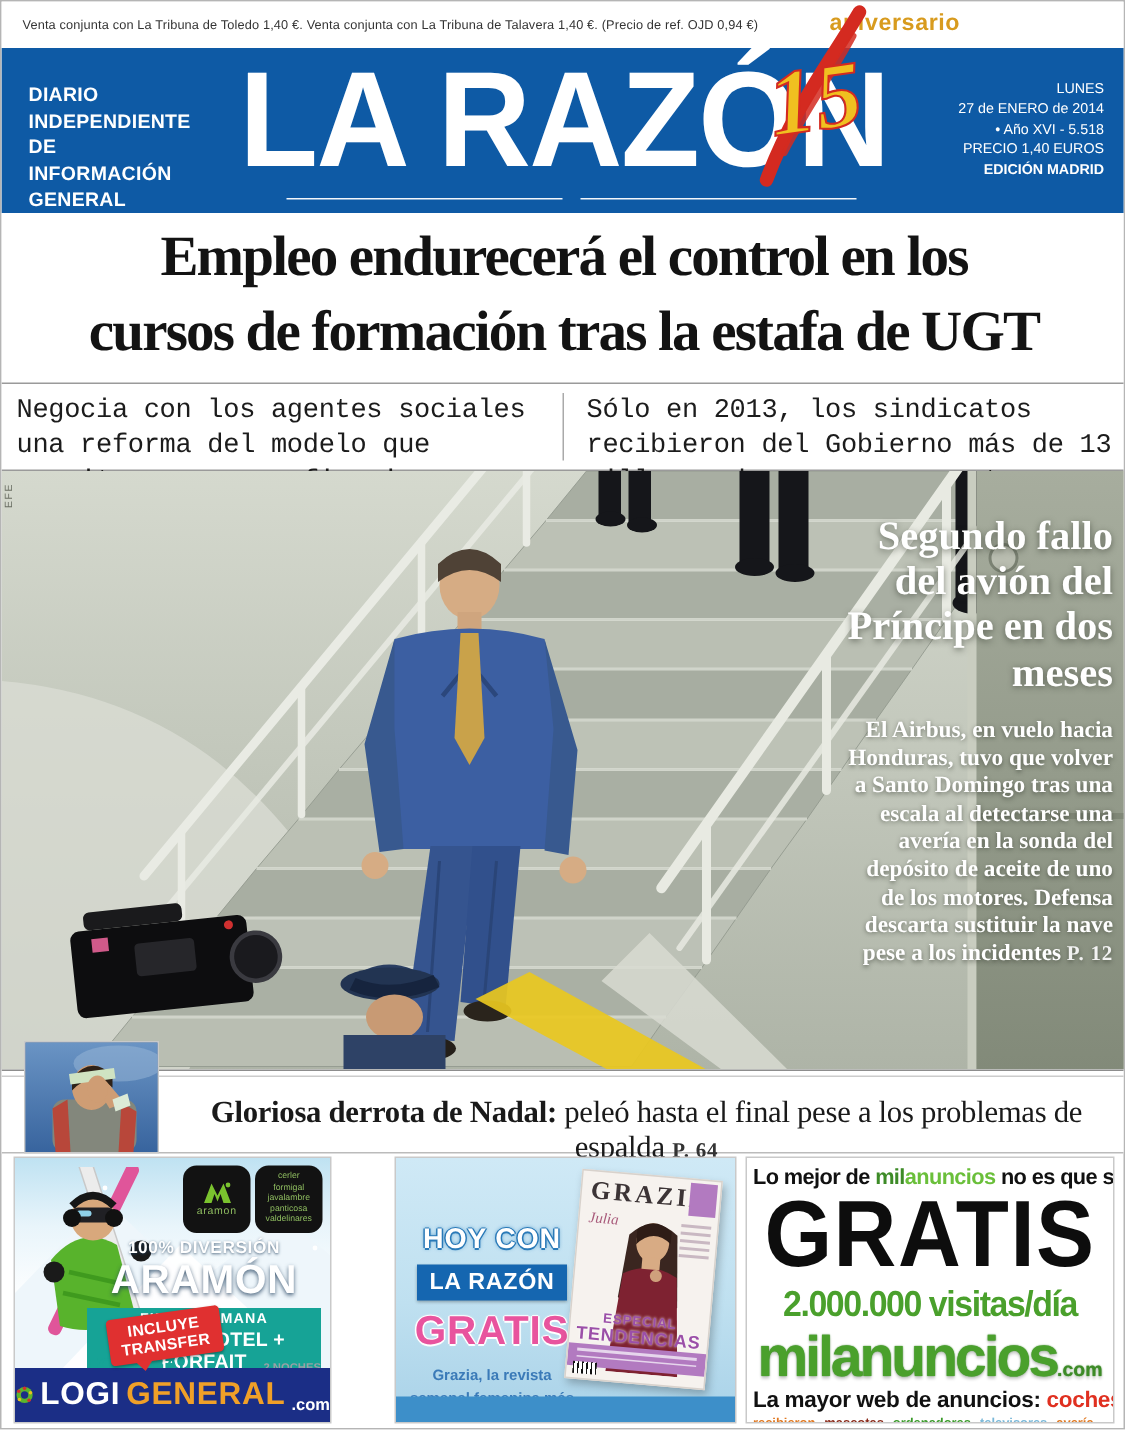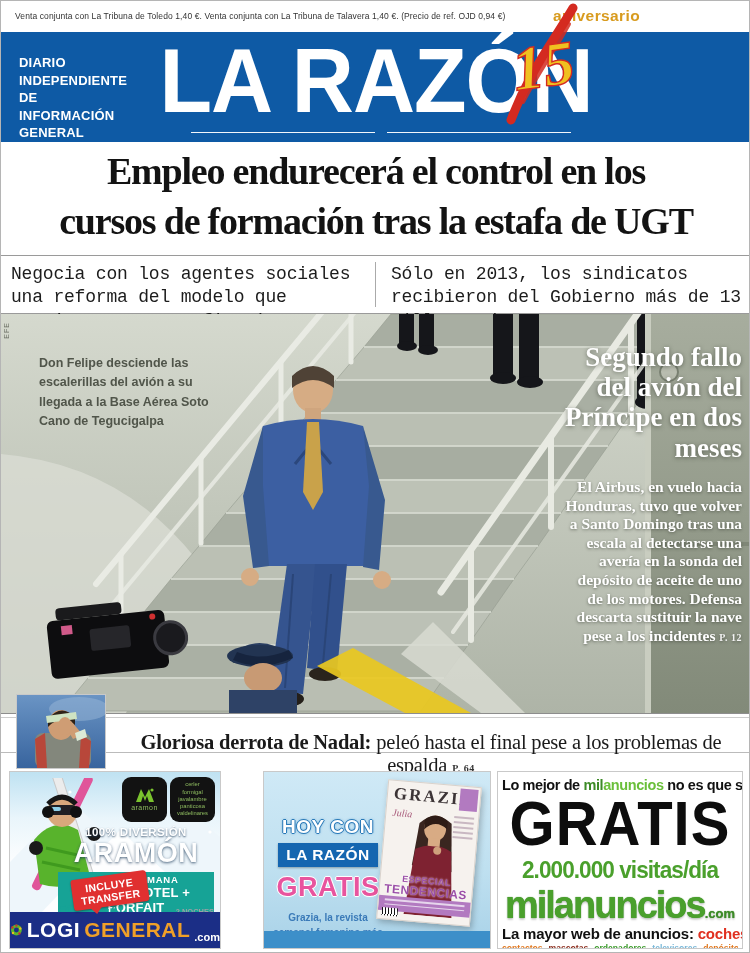--- a/index.html
+++ b/index.html
@@ -39,40 +39,40 @@
   .lead h1 span { display:block;text-align:center; }
 
   
   .subrow { position:absolute; top:254px; left:0; width:750px; height:59px;
             border-top:1px solid #9a9a9a; border-bottom:1px solid #9a9a9a; background:#fff; }
   .subrow .vdiv { position:absolute; left:374px; top:6px; bottom:6px; width:1px; background:#aaa; }
   .sub { position:absolute; top:7px; font-family:Liberation Mono, monospace; font-size:18px;
          line-height:1.3; color:#1c1c1c; letter-spacing:-.2px; }
   .sub-left  { left:10px;  width:356px; }
   .sub-right { left:390px; width:352px; }
-  .pref { font-size:10px; color:#333; font-weight:bold; letter-spacing:.5px; }
+  .pref { font-size:14px; color:#333; font-weight:bold; letter-spacing:.5px; }
 
   
   .photo { position:absolute; top:313px; left:0; width:750px; height:399px; overflow:hidden;
            background:linear-gradient(180deg,#d3d7cc 0%,#c3c8bc 55%,#b2b8ab 100%); }
   .photo svg.scene { position:absolute; inset:0; }
   .photo-credit { position:absolute; left:2px; top:8px; font-size:7px; color:#6b6f64;
                   writing-mode:vertical-rl; transform:rotate(180deg); letter-spacing:1px; }
   .photo-caption { position:absolute; left:38px; top:40px; width:198px; font-size:12.5px;
                    font-weight:bold; color:#50554a; line-height:1.55; }
   .photo-article { position:absolute; right:9px; top:28px; width:180px; text-align:right;
                    color:#fff; font-family:"Liberation Serif", serif; }
   .photo-article h2 { font-size:27px; line-height:1.12; font-weight:bold;
                       text-shadow:0 1px 4px rgba(40,45,35,.55); margin-bottom:15px; }
   .photo-article p  { font-size:15.5px; line-height:1.2; font-weight:bold;
                       text-shadow:0 1px 3px rgba(40,45,35,.55); }
   .photo-article .pref { color:#f2f2f2; }
 
   
-  .sports { position:absolute; top:712px; left:0; width:750px; height:40px; background:#fff;
+  .sports { position:absolute; top:712px; left:0; width:750px; height:56px; background:#fff;
             border-top:1px solid #8d8d8d; border-bottom:1px solid #bbb; }
   .sports-inner { position:absolute; left:0; right:0; top:3px; bottom:3px; border-top:1px solid #ccc; }
   .sports-text { padding-top:13px; padding-left:110px; text-align:center;
                  font-family:"Liberation Serif", serif; font-size:20.5px; color:#1a1a1a;
                  letter-spacing:-.2px; }
   .sports-text .b { font-weight:bold; }
   .nadal { position:absolute; left:16px; top:-19px; width:88px; height:73px; overflow:hidden;
            box-shadow:0 0 0 1px #c9c9c9; background:#4a74a8; z-index:5; }
 
   
@@ -197,20 +197,27 @@
     <text x="10" y="86" font-size="62" font-style="italic" font-weight="bold" font-family="Liberation Serif, serif" fill="#F0C020" stroke="#D42A20" stroke-width="1.4" transform="rotate(-8 30 70)">15</text>
   </svg>
 
   <div class="masthead">
     <div class="motto">DIARIO INDEPENDIENTE DE INFORMACIÓN GENERAL</div>
     <div class="mast-title">LA RAZÓN</div>
     <div class="slogan-row">
       <span class="rule"></span>
       <span class="rule"></span>
     </div>
+    <div class="date-block">
+      <div>LUNES</div>
+      <div>27 de ENERO de 2014</div>
+      <div>• Año XVI - 5.518</div>
+      <div>PRECIO 1,40 EUROS</div>
+      <div class="bold">EDICIÓN MADRID</div>
+    </div>
   </div>
 
   <div class="lead">
     <h1>
       <span>Empleo endurecerá el control en los</span>
       <span>cursos de formación tras la estafa de UGT</span>
     </h1>
   </div>
 
   <div class="subrow">
@@ -331,21 +338,20 @@
       </g>
       <polygon points="352,334 470,399 404,399 316,352" fill="#e9c81f" opacity=".92"></polygon>
       <polygon points="432,308 524,399 480,399 400,340" fill="#d8dbd1" opacity=".85"></polygon>
 
       <rect x="644" y="0" width="6" height="399" fill="#c9cdc0"></rect>
       <rect x="650" y="0" width="100" height="399" fill="url(#panG)"></rect>
       <rect x="650" y="228" width="100" height="4" fill="#6e7566" opacity=".5"></rect>
       <circle cx="668" cy="58" r="9" fill="#b9bdb0" stroke="#7a8172" stroke-width="2"></circle>
     </svg>
     <span class="photo-credit">EFE</span>
-    <div class="photo-caption">Don Felipe desciende las escalerillas del avión a su llegada a la Base Aérea Soto Cano de Tegucigalpa</div>
     <div class="photo-article">
       <h2>Segundo fallo del avión del Príncipe en dos meses</h2>
       <p><span>El Airbus, en vuelo hacia Honduras, tuvo que volver a Santo Domingo tras una escala al detectarse una avería en la sonda del depósito de aceite de uno de los motores. Defensa descarta sustituir la nave pese  a los incidentes </span><span class="pref">P. 12</span></p>
     </div>
   </div>
 
   <div class="sports">
     <div class="sports-inner">
       <p class="sports-text"><span class="b">Gloriosa derrota de Nadal:</span><span> peleó hasta el final pese a los problemas de espalda </span><span class="pref">P. 64</span></p>
     </div>
@@ -487,21 +493,21 @@
       <div class="grazia-bar"></div>
     </div>
 
     <div class="ad ad-mil">
       <div class="mil-l1"><span>Lo mejor de </span><span class="mil-green">mil</span><span class="mil-green2">anuncios</span><span> no es que sea</span></div>
       <div class="mil-gratis">GRATIS</div>
       <div class="mil-visits">2.000.000 visitas/día</div>
       <div class="mil-logo"><span>milanuncios</span><span class="tld">.com</span></div>
       <div class="mil-tag"><span>La mayor web de anuncios: </span><span class="coches">coches </span><span class="pisos">pisos </span><span class="empleo">empleo</span></div>
       <div class="mil-row">
-        <span class="c1">contactos</span><span class="c2">mascotas</span><span class="c3">ordenadores</span><span class="c4">televisores</span><span class="c5">depósito</span>
+        <span class="c1">recibieron</span><span class="c2">mascotas</span><span class="c3">ordenadores</span><span class="c4">televisores</span><span class="c5">avería</span>
       </div>
       <div class="mil-row mil-row2">
         <span class="d1">motos</span><span class="d2">aficiones</span><span class="d3">deportes</span><span class="d4">moda</span><span class="d5">barcos</span><span class="d6">traspasos</span><span class="d7">perros</span><span class="d8">relojes</span>
       </div>
 
     </div>
 
   </div>
 </div>
 

